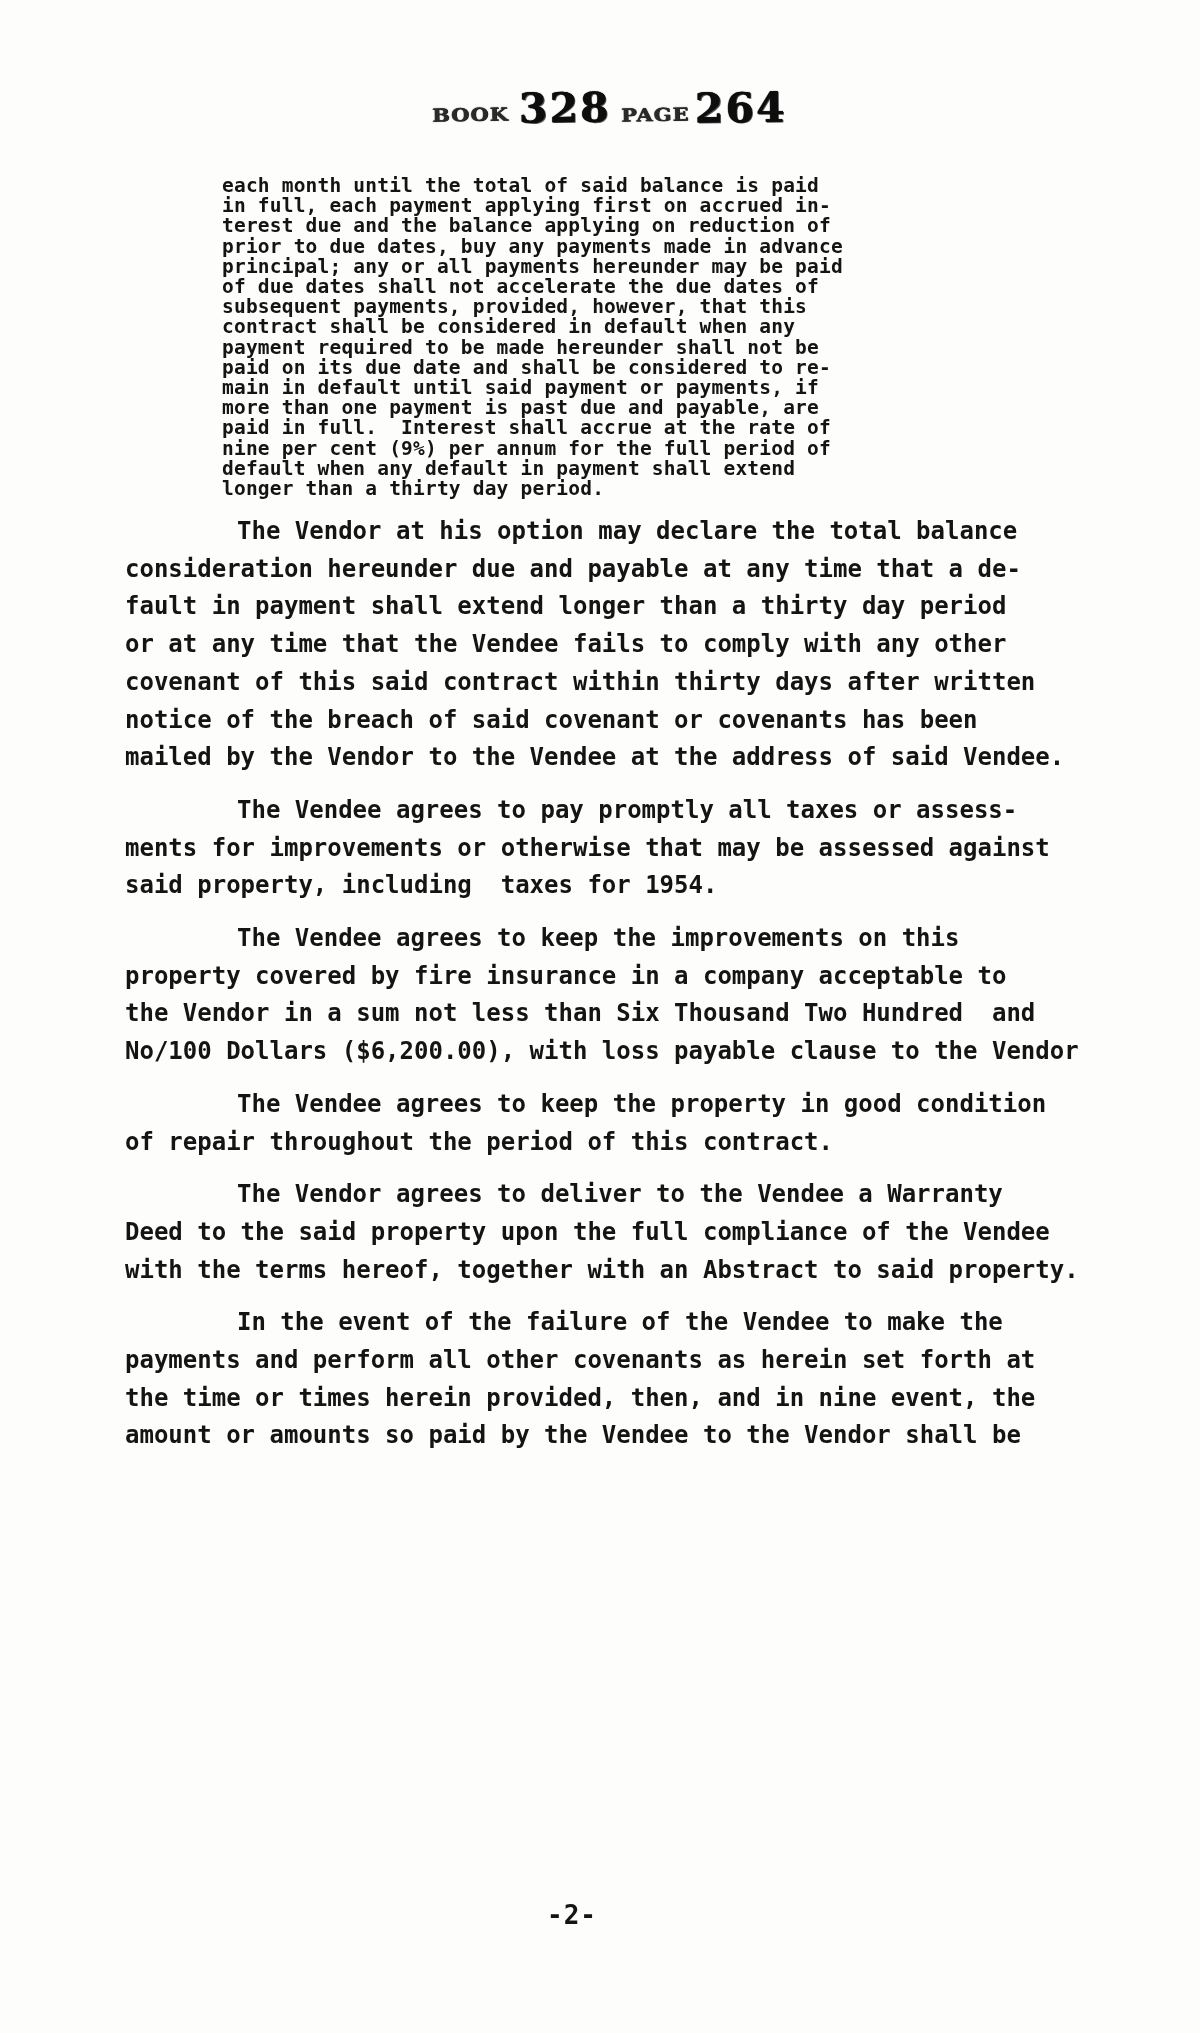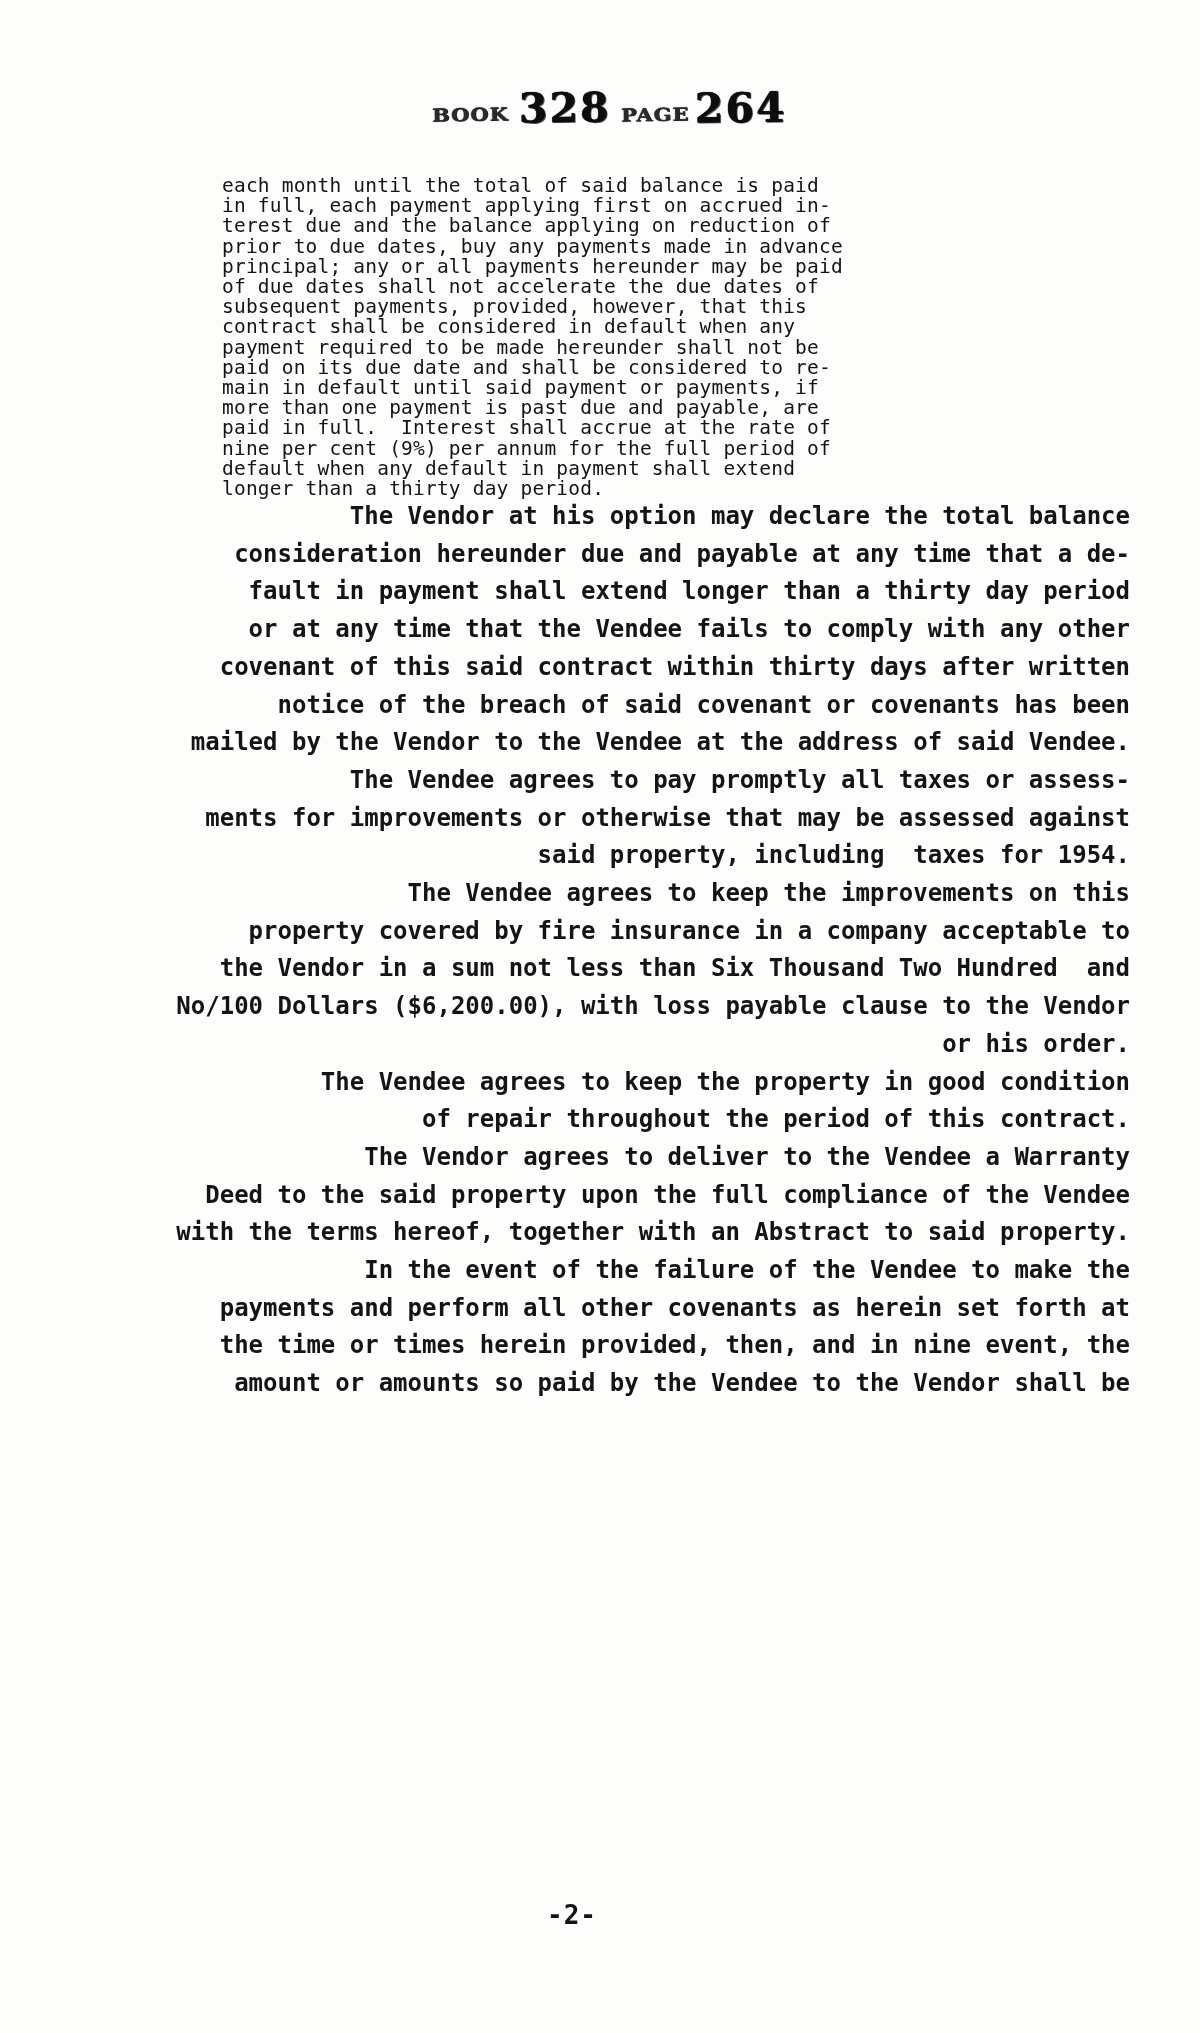--- a/index.html
+++ b/index.html
@@ -46,42 +46,41 @@
   .stamp .big-num.second {
     margin-left: -4px;
   }
 
   
   .indent-block {
     position: absolute;
     top: 176px;
     left: 222px;
     font-size: 19.5px;
-    font-weight: normal;
+    font-weight: bold;
     line-height: 20.2px;
     letter-spacing: 0.2px;
   }
   .indent-block .tline {
     white-space: pre;
   }
 
   
   .body-text {
     position: absolute;
     top: 498px;
     left: 110px;
     width: 1020px;
     font-size: 24px;
     font-weight: bold;
     line-height: 37.7px;
     letter-spacing: 0px;
   }
   .paragraph {
-    margin: 0;
-    text-align: right;
+    margin: 15px;
   }
   .paragraph .tline {
     white-space: pre;
   }
   .paragraph .tline:first-child {
     text-indent: 112px;
   }
 
   
   .footer {
@@ -141,21 +140,20 @@
   <div class="paragraph">
       <div class="tline">The Vendee agrees to pay promptly all taxes or assess-</div>
       <div class="tline">ments for improvements or otherwise that may be assessed against</div>
       <div class="tline">said property, including  taxes for 1954.</div>
     </div>
   <div class="paragraph">
       <div class="tline">The Vendee agrees to keep the improvements on this</div>
       <div class="tline">property covered by fire insurance in a company acceptable to</div>
       <div class="tline">the Vendor in a sum not less than Six Thousand Two Hundred  and</div>
       <div class="tline">No/100 Dollars ($6,200.00), with loss payable clause to the Vendor</div>
-      <div class="tline">or his order.</div>
     </div>
   <div class="paragraph">
       <div class="tline">The Vendee agrees to keep the property in good condition</div>
       <div class="tline">of repair throughout the period of this contract.</div>
     </div>
   <div class="paragraph">
       <div class="tline">The Vendor agrees to deliver to the Vendee a Warranty</div>
       <div class="tline">Deed to the said property upon the full compliance of the Vendee</div>
       <div class="tline">with the terms hereof, together with an Abstract to said property.</div>
     </div>

